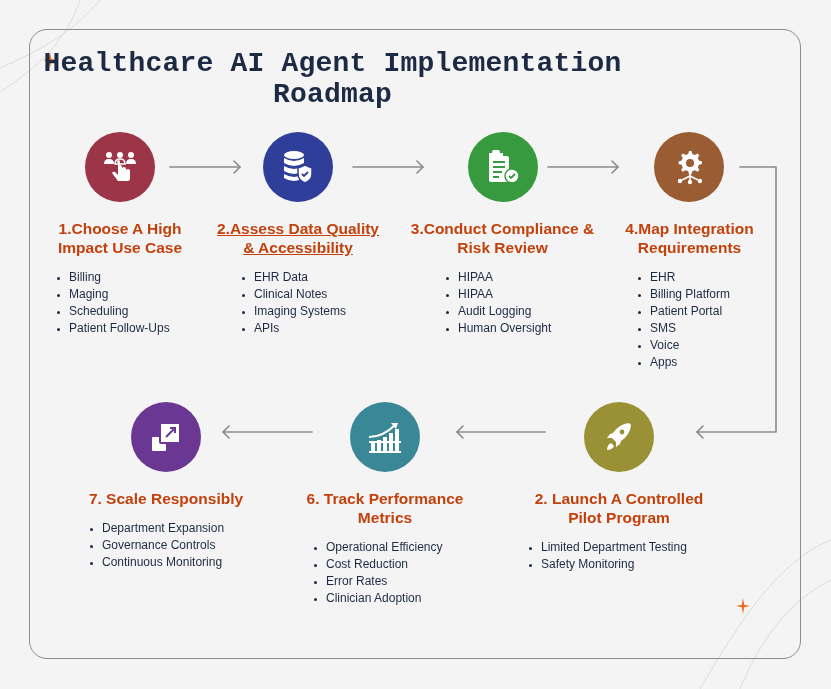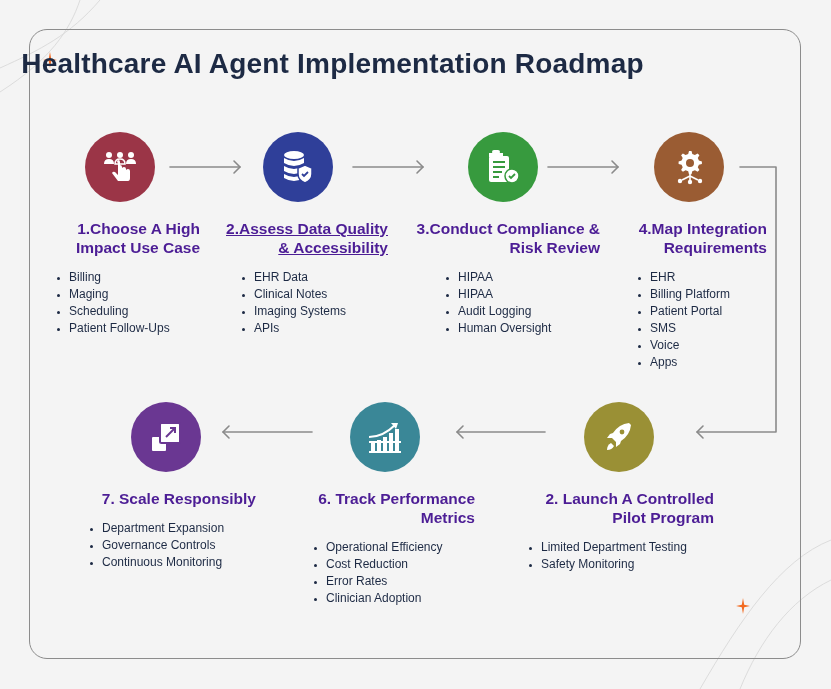--- a/index.html
+++ b/index.html
@@ -1,23 +1,23 @@
 <!DOCTYPE html>
 <html><head>
 <meta charset="utf-8">
 <style>
   html, body { margin:0; padding:0; }
   body { width:831px; height:689px; background:#f4f4f4; position:relative; overflow:hidden;
          font-family:"Liberation Sans", "DejaVu Sans", sans-serif; color:#1d2a44; }
   .deco { position:absolute; left:0; top:0; width:831px; height:689px; pointer-events:none; }
   .frame { position:absolute; left:29px; top:29px; width:772px; height:630px; border:1.5px solid #8c8c8c; border-radius:18px; box-sizing:border-box; }
-  .title { position:absolute; left:0; width:665px; top:48px; text-align:center; font-size:28px; font-weight:700; color:#1d2a44; letter-spacing:0.2px; }
+  .title { position:absolute; left:0; width:665px; top:48px; text-align:center; font-size:28px; font-weight:700; color:#1d2a44; letter-spacing:0.2px;font-family:Liberation Mono, monospace; }
   .circle { position:absolute; width:70px; height:70px; border-radius:50%; display:flex; align-items:center; justify-content:center; }
   .circle svg { width:40px; height:40px; }
-  .step-title { position:absolute; font-size:15.5px; font-weight:700; line-height:19px; color:#4c1d95; text-align:right; }
+  .step-title { position:absolute; font-size:15.5px; font-weight:700; line-height:19px; color:#c2410c; text-align:center; }
   ul.items { position:absolute; margin:0; padding:0; list-style:none; font-size:12px; line-height:17px; color:#1d2a44; }
   ul.items li { position:relative; padding-left:14px; white-space:nowrap; }
   ul.items li::before { content:""; position:absolute; left:2px; top:8px; width:3px; height:3px; background:#1d2a44; border-radius:50%; }
   .arrows { position:absolute; left:0; top:0; width:831px; height:689px; }
 </style>
 </head>
 <body>
 
 <svg class="deco" viewBox="0 0 831 689">
   <path d="M0,68 C40,50 70,35 100,0" stroke="#dcdcdc" stroke-width="1" fill="none"></path>

